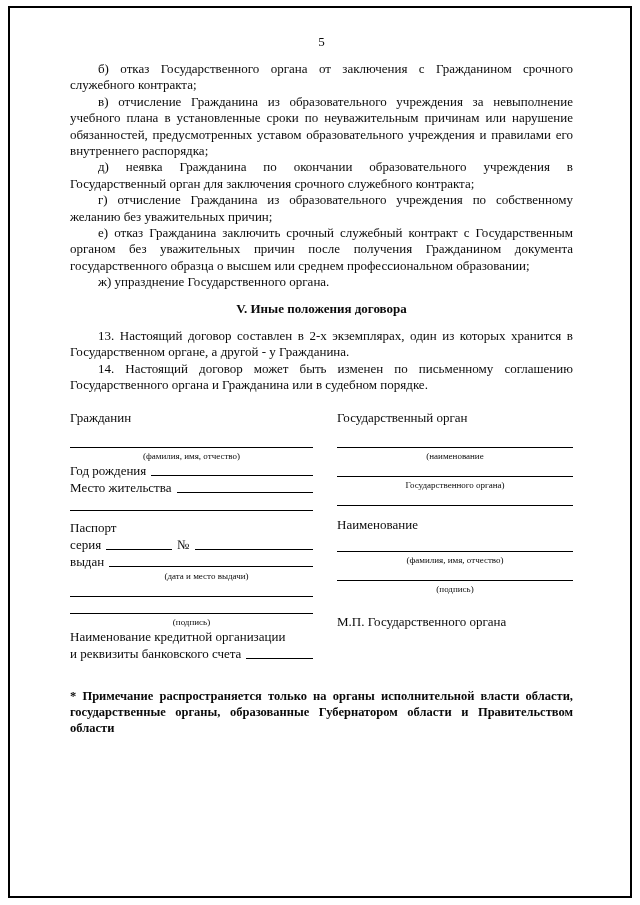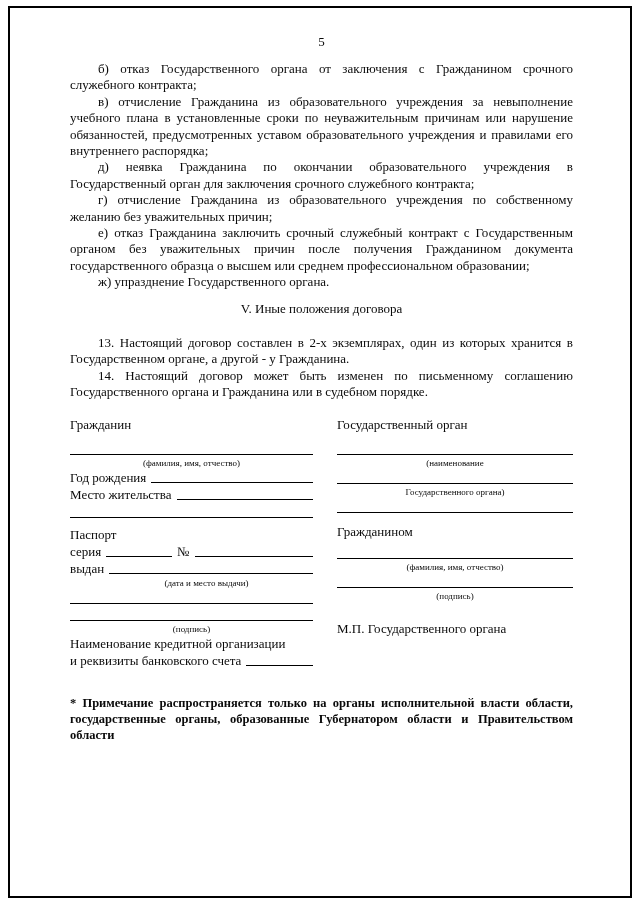--- a/index.html
+++ b/index.html
@@ -2,21 +2,21 @@
 <html><head>
 <meta charset="utf-8">
 <style>
   * { margin:0; padding:0; box-sizing:border-box; }
   html, body { width:640px; height:905px; background:#ffffff; }
   body { font-family:"Liberation Serif","DejaVu Serif",serif; color:#0a0a0a; position:relative; overflow:hidden; }
   .frame { position:absolute; left:8px; top:6px; width:624px; height:892px; border:2px solid #000; }
   .content { position:absolute; left:70px; top:34px; width:503px; }
   .pageno { text-align:center; font-size:13px; margin-bottom:11px; }
   .para { font-size:13px; line-height:16.4px; text-align:justify; text-indent:28px; }
-  .heading { text-align:center; font-weight:normal; font-size:13px; margin:10px 0 18px; }
+  .heading { text-align:center; font-weight:bold; font-size:13px; margin:10px 0 11px; }
   .form { display:flex; margin-top:16px; font-size:13px; }
   .col { display:flex; flex-direction:column; }
   .col-left { width:243px; margin-right:24px; }
   .col-right { width:236px; }
   .form-heading { line-height:17px; margin-bottom:7px; }
   .blank { border-bottom:1px solid #000; height:15px; margin-bottom:2px; }
   .caption { font-size:9px; text-align:center; line-height:12px; }
   .caption-shift { padding-left:30px; }
   .row { display:flex; line-height:17px; white-space:nowrap; }
   .fill { flex:1 1 auto; border-bottom:1px solid #000; margin:0 0 3px 5px; }
@@ -84,21 +84,21 @@
     </div>
 
     <div class="col col-right">
       <div class="form-heading">Государственный орган</div>
       <div class="blank"></div>
       <div class="caption">(наименование</div>
       <div class="blank"></div>
       <div class="caption">Государственного органа)</div>
       <div class="blank"></div>
       <div class="gap-8"></div>
-      <div class="plain">Гражданином</div>
+      <div class="plain">Наименование</div>
       <div class="gap-4"></div>
       <div class="blank"></div>
       <div class="caption">(фамилия, имя, отчество)</div>
       <div class="blank"></div>
       <div class="caption">(подпись)</div>
       <div class="gap-18"></div>
       <div class="plain">М.П. Государственного органа</div>
     </div>
 
   </div>

